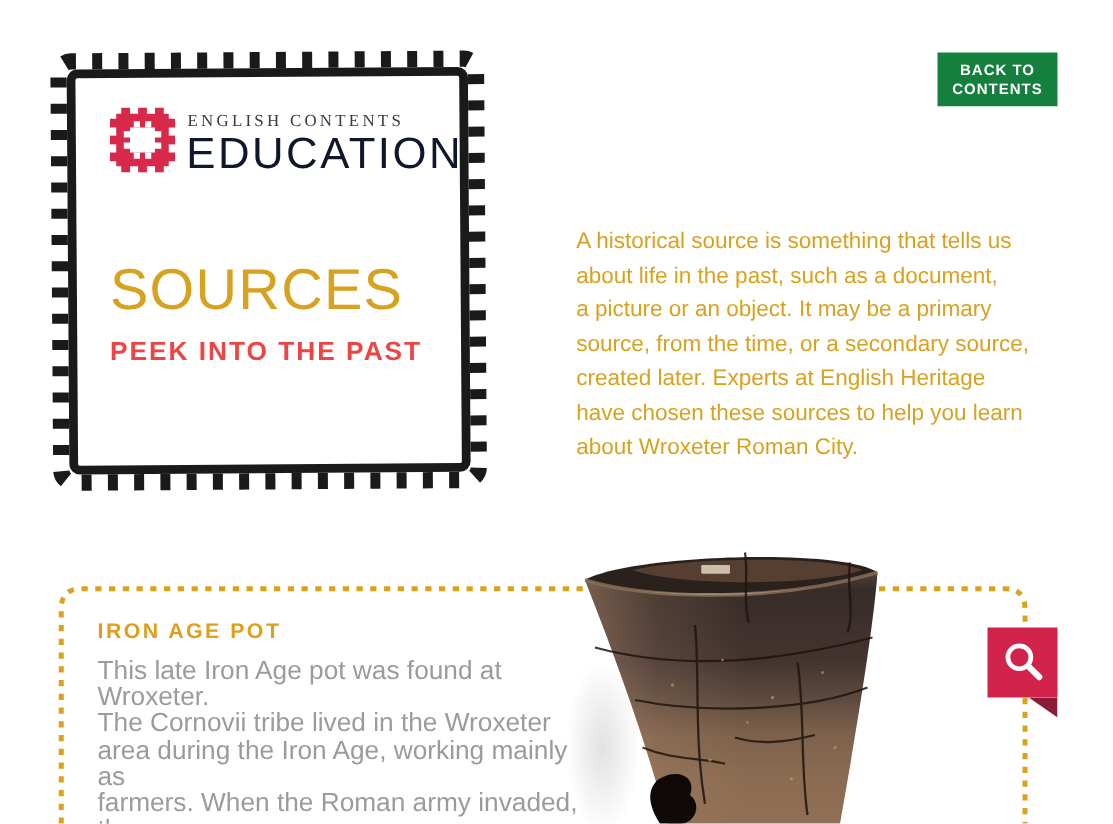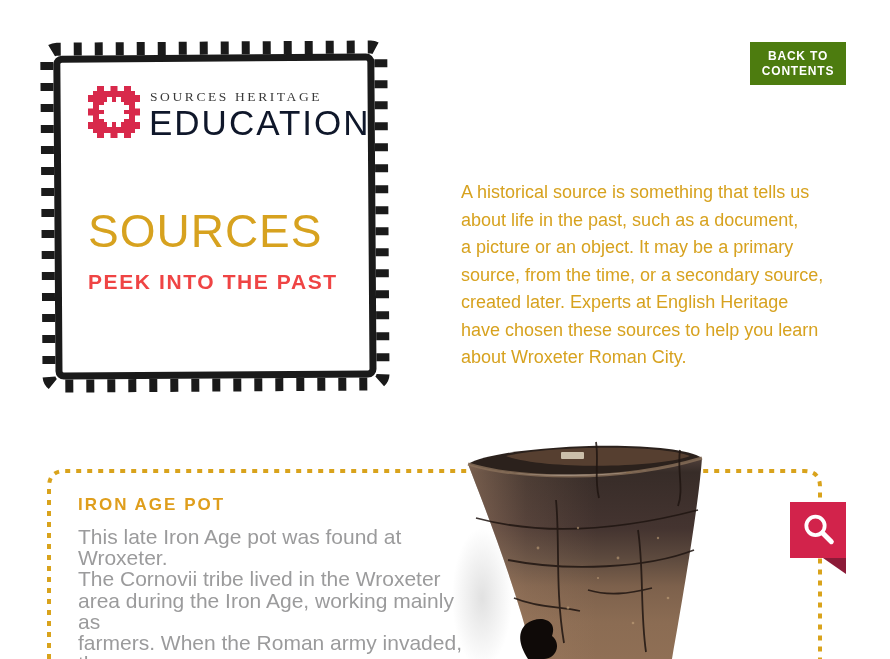--- a/index.html
+++ b/index.html
@@ -8,21 +8,21 @@
     background:#ffffff;
     font-family:"Liberation Sans", sans-serif;
     position:relative;
     overflow:hidden;
   }
   .abs{position:absolute;}
 
   
   .back-btn{
     left:750px;top:42px;width:96px;height:43px;
-    background:#4d7c0f;color:#ffffff;
+    background:#15803d;color:#ffffff;
     display:flex;align-items:center;justify-content:center;
     font-size:12px;font-weight:bold;letter-spacing:0.8px;
     line-height:15px;text-align:center;white-space:pre-line;
     cursor:pointer;z-index:4;
   }
 
   
   .stamp-frame-svg{left:28px;top:28px;z-index:1;transform:rotate(-0.4deg);}
 
   
@@ -111,21 +111,21 @@
     <rect x="19" y="11" width="5" height="5"></rect>
       <rect x="28" y="11" width="5" height="5"></rect>
     <rect x="19" y="36" width="5" height="5"></rect>
       <rect x="28" y="36" width="5" height="5"></rect>
     <rect x="11" y="19" width="5" height="5"></rect>
       <rect x="11" y="28" width="5" height="5"></rect>
     <rect x="36" y="19" width="5" height="5"></rect>
       <rect x="36" y="28" width="5" height="5"></rect>
   </g>
 </svg>
-<div class="abs logo-line1">SOURCES HERITAGE</div>
+<div class="abs logo-line1">ENGLISH CONTENTS</div>
 <div class="abs logo-line2">EDUCATION</div>
 
 <div class="abs page-title">SOURCES</div>
 <div class="abs page-subtitle">PEEK INTO THE PAST</div>
 
 <div class="abs intro-text">A historical source is something that tells us
 about life in the past, such as a document,
 a picture or an object. It may be a primary
 source, from the time, or a secondary source,
 created later. Experts at English Heritage

